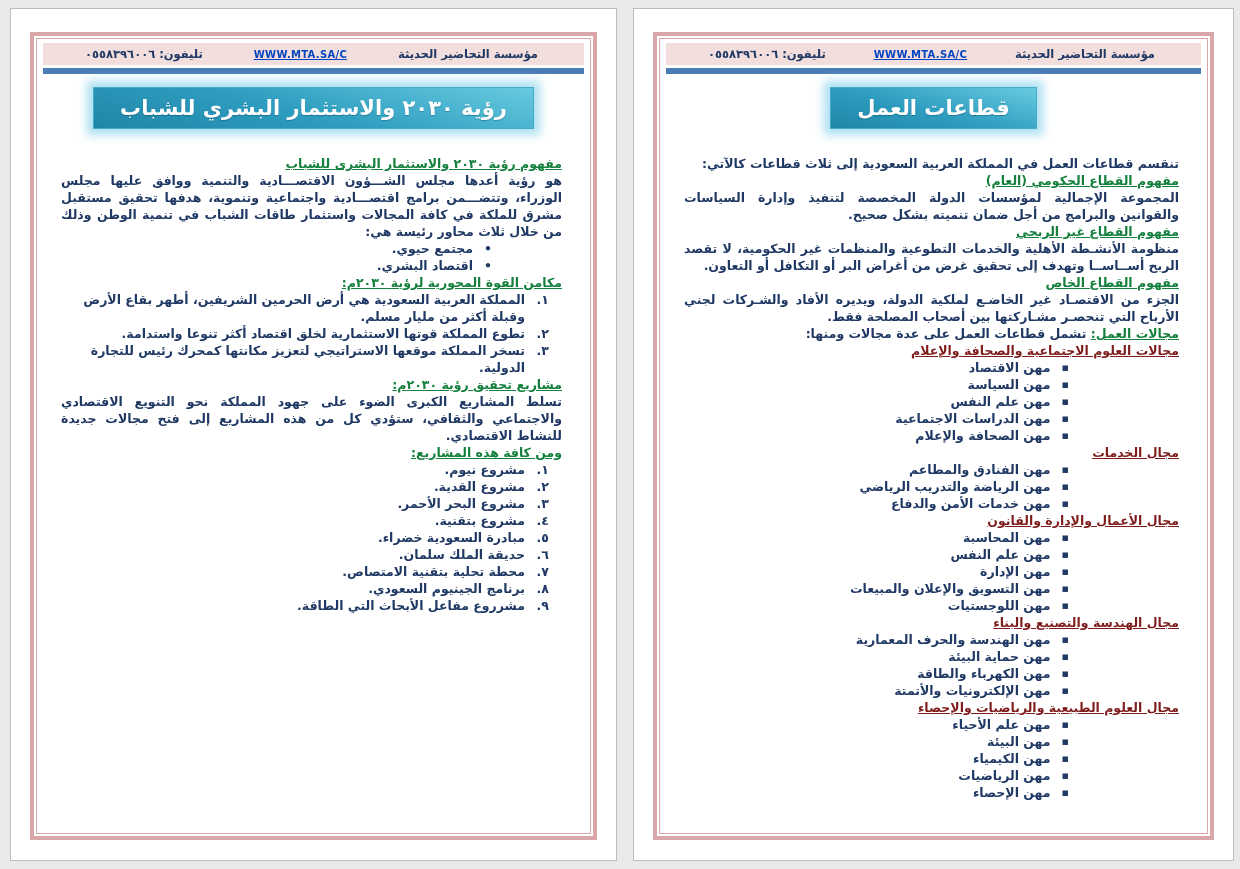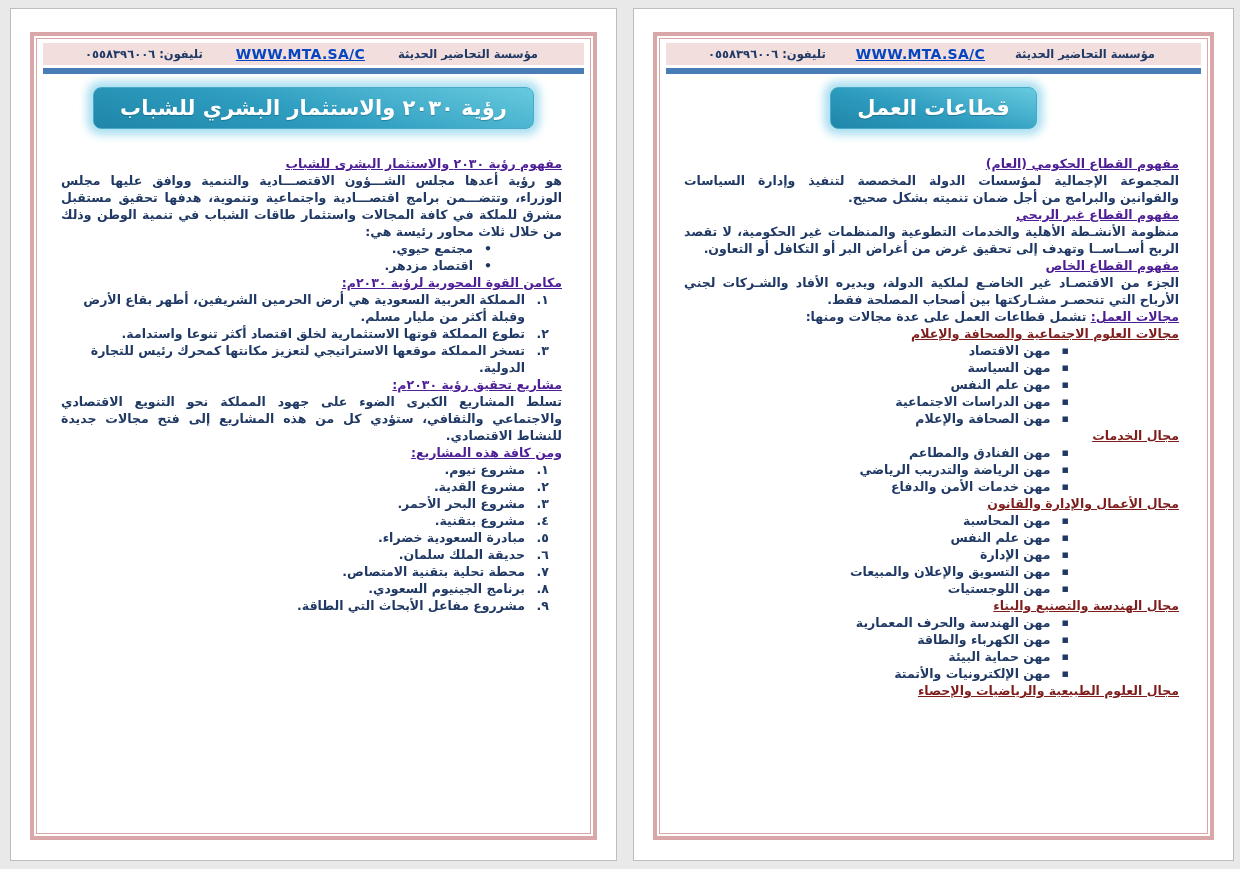--- a/index.html
+++ b/index.html
@@ -24,40 +24,40 @@
     border:1px solid #d9a7a7;padding:4px 6px;overflow:hidden;
   }
   .hdr{
     height:22px;background:#f2dedd;
     display:flex;direction:rtl;justify-content:space-between;align-items:center;
     padding:0 46px 0 42px;
     font-size:11.5px;font-weight:bold;color:#1f3864;white-space:nowrap;
   }
   .link{
     color:#0645c0;text-decoration:underline;cursor:pointer;
-    font-size:14px;font-weight:bold;letter-spacing:.3px;direction:ltr;
+    font-size:10px;font-weight:bold;letter-spacing:.3px;direction:ltr;
   }
   .divider{height:6px;background:#4a7cb5;margin-top:3px}
   .title-row{text-align:center;margin-top:13px;height:58px}
   .title-box{
     display:inline-block;padding:8px 26px;
     background:linear-gradient(195deg,#67cadf 0%,#2e9dc0 55%,#1f86a8 100%);
-    border:1px solid #47aac8;border-radius:8px;
+    border:1px solid #47aac8;border-radius:0;
     box-shadow:0 0 9px 6px rgba(166,221,240,.95);
     color:#ffffff;font-size:21px;font-weight:bold;direction:rtl;
     text-shadow:0 1px 1px rgba(0,60,80,.35);
   }
   .content{
     direction:rtl;margin-top:10px;padding:0 22px 0 18px;
     color:#1f3864;font-size:12.5px;font-weight:bold;line-height:17px;
     text-align:justify;
   }
   .para{margin:0}
   .h{margin:0;text-align:right}
-  .h-red{color:#4c1d95;text-decoration:underline}
+  .h-red{color:#15803d;text-decoration:underline}
   .h-green{color:#7f1d1d;text-decoration:underline}
   ul.ul{list-style:none;margin:0;padding:0}
   .ul li{display:flex;gap:11px;text-align:left;align-items:flex-start}
   .ul.disc{padding-right:70px}
   .ul.square{padding-right:110px}
   .ul.disc li::before{content:"•";line-height:17px}
   .ul.square li::before{content:"▪";font-size:11px;line-height:17px}
   .ol{margin:0}
   .ol-row{display:flex;gap:9px;padding-right:13px;text-align:right}
   .num{min-width:15px;flex:none}
@@ -76,21 +76,21 @@
       </header>
       <div class="divider"></div>
       <div class="title-row">
         <span class="title-box">رؤية ٢٠٣٠ والاستثمار البشري للشباب</span>
       </div>
       <div class="content">
           <div class="h h-red">مفهوم رؤية ٢٠٣٠ والاستثمار البشرى للشباب</div>
           <p class="para">هو رؤية أعدها مجلس الشـــؤون الاقتصـــادية والتنمية ووافق عليها مجلس الوزراء، وتتضـــمن برامج اقتصـــادية واجتماعية وتنموية، هدفها تحقيق مستقبل مشرق للملكة في كافة المجالات واستثمار طاقات الشباب في تنمية الوطن وذلك من خلال ثلاث محاور رئيسة هي:</p>
           <ul class="ul disc">
             <li>مجتمع حيوي.</li>
-            <li>اقتصاد مزدهر.</li>
+            <li>اقتصاد البشري.</li>
           </ul>
           <div class="h h-red">مكامن القوة المحورية لرؤية ٢٠٣٠م:</div>
           <div class="ol">
             <div class="ol-row">
               <span class="num">١.</span>
               <span class="txt">المملكة العربية السعودية هي أرض الحرمين الشريفين، أطهر بقاع الأرض وقبلة أكثر من مليار مسلم.</span>
             </div>
             <div class="ol-row">
               <span class="num">٢.</span>
               <span class="txt">تطوع المملكة قوتها الاستثمارية لخلق اقتصاد أكثر تنوعا واستدامة.</span>
@@ -152,20 +152,21 @@
       <header class="hdr">
         <span>مؤسسة التحاضير الحديثة</span>
         <a class="link">WWW.MTA.SA/C</a>
         <span>تليفون: ٠٥٥٨٣٩٦٠٠٦</span>
       </header>
       <div class="divider"></div>
       <div class="title-row">
         <span class="title-box">قطاعات العمل</span>
       </div>
       <div class="content">
+          <p class="para">تنقسم قطاعات العمل في المملكة العربية السعودية إلى ثلاث قطاعات كالآتي:</p>
           <div class="h h-red">مفهوم القطاع الحكومي (العام)</div>
           <p class="para">المجموعة الإجمالية لمؤسسات الدولة المخصصة لتنفيذ وإدارة السياسات والقوانين والبرامج من أجل ضمان تنميته بشكل صحيح.</p>
           <div class="h h-red">مفهوم القطاع غير الربحي</div>
           <p class="para">منظومة الأنشـطة الأهلية والخدمات التطوعية والمنظمات غير الحكومية، لا تقصد الربح أســاســا وتهدف إلى تحقيق غرض من أغراض البر أو التكافل أو التعاون.</p>
           <div class="h h-red">مفهوم القطاع الخاص</div>
           <p class="para">الجزء من الاقتصـاد غير الخاضـع لملكية الدولة، ويديره الأفاد والشـركات لجني الأرباح التي تنحصـر مشـاركتها بين أصحاب المصلحة فقط.</p>
           <p class="para"><span class="h-red">مجالات العمل:</span><span> تشمل قطاعات العمل على عدة مجالات ومنها:</span></p>
           <div class="h h-green">مجالات العلوم الاجتماعية والصحافة والإعلام</div>
           <ul class="ul square">
             <li>مهن الاقتصاد</li>
@@ -184,21 +185,28 @@
           <ul class="ul square">
             <li>مهن المحاسبة</li>
             <li>مهن علم النفس</li>
             <li>مهن الإدارة</li>
             <li>مهن التسويق والإعلان والمبيعات</li>
             <li>مهن اللوجستيات</li>
           </ul>
           <div class="h h-green">مجال الهندسة والتصنيع والبناء</div>
           <ul class="ul square">
             <li>مهن الهندسة والحرف المعمارية</li>
+            <li>مهن حماية البيئة</li>
             <li>مهن الكهرباء والطاقة</li>
-            <li>مهن حماية البيئة</li>
             <li>مهن الإلكترونيات والأتمتة</li>
           </ul>
           <div class="h h-green">مجال العلوم الطبيعية والرياضيات والإحصاء</div>
+          <ul class="ul square">
+            <li>مهن علم الأحياء</li>
+            <li>مهن البيئة</li>
+            <li>مهن الكيمياء</li>
+            <li>مهن الرياضيات</li>
+            <li>مهن الإحصاء</li>
+          </ul>
         </div>
     </div>
   </div>
 </section>
 
 </body></html>

